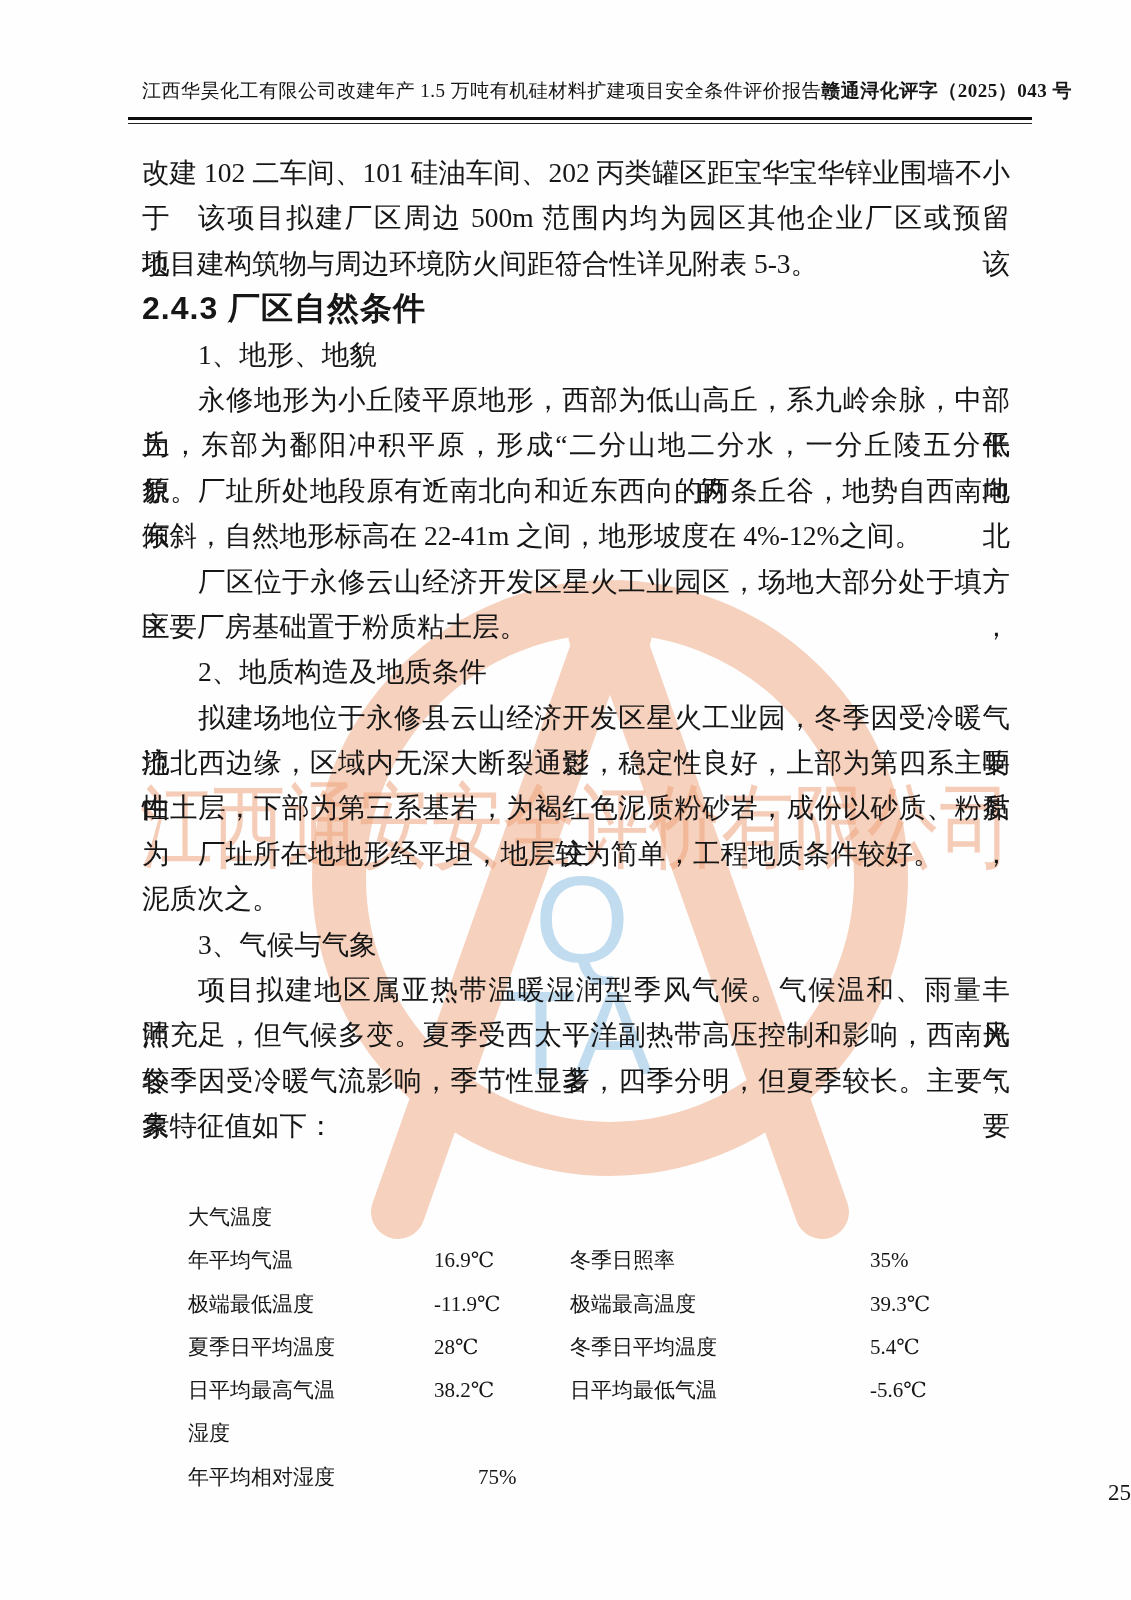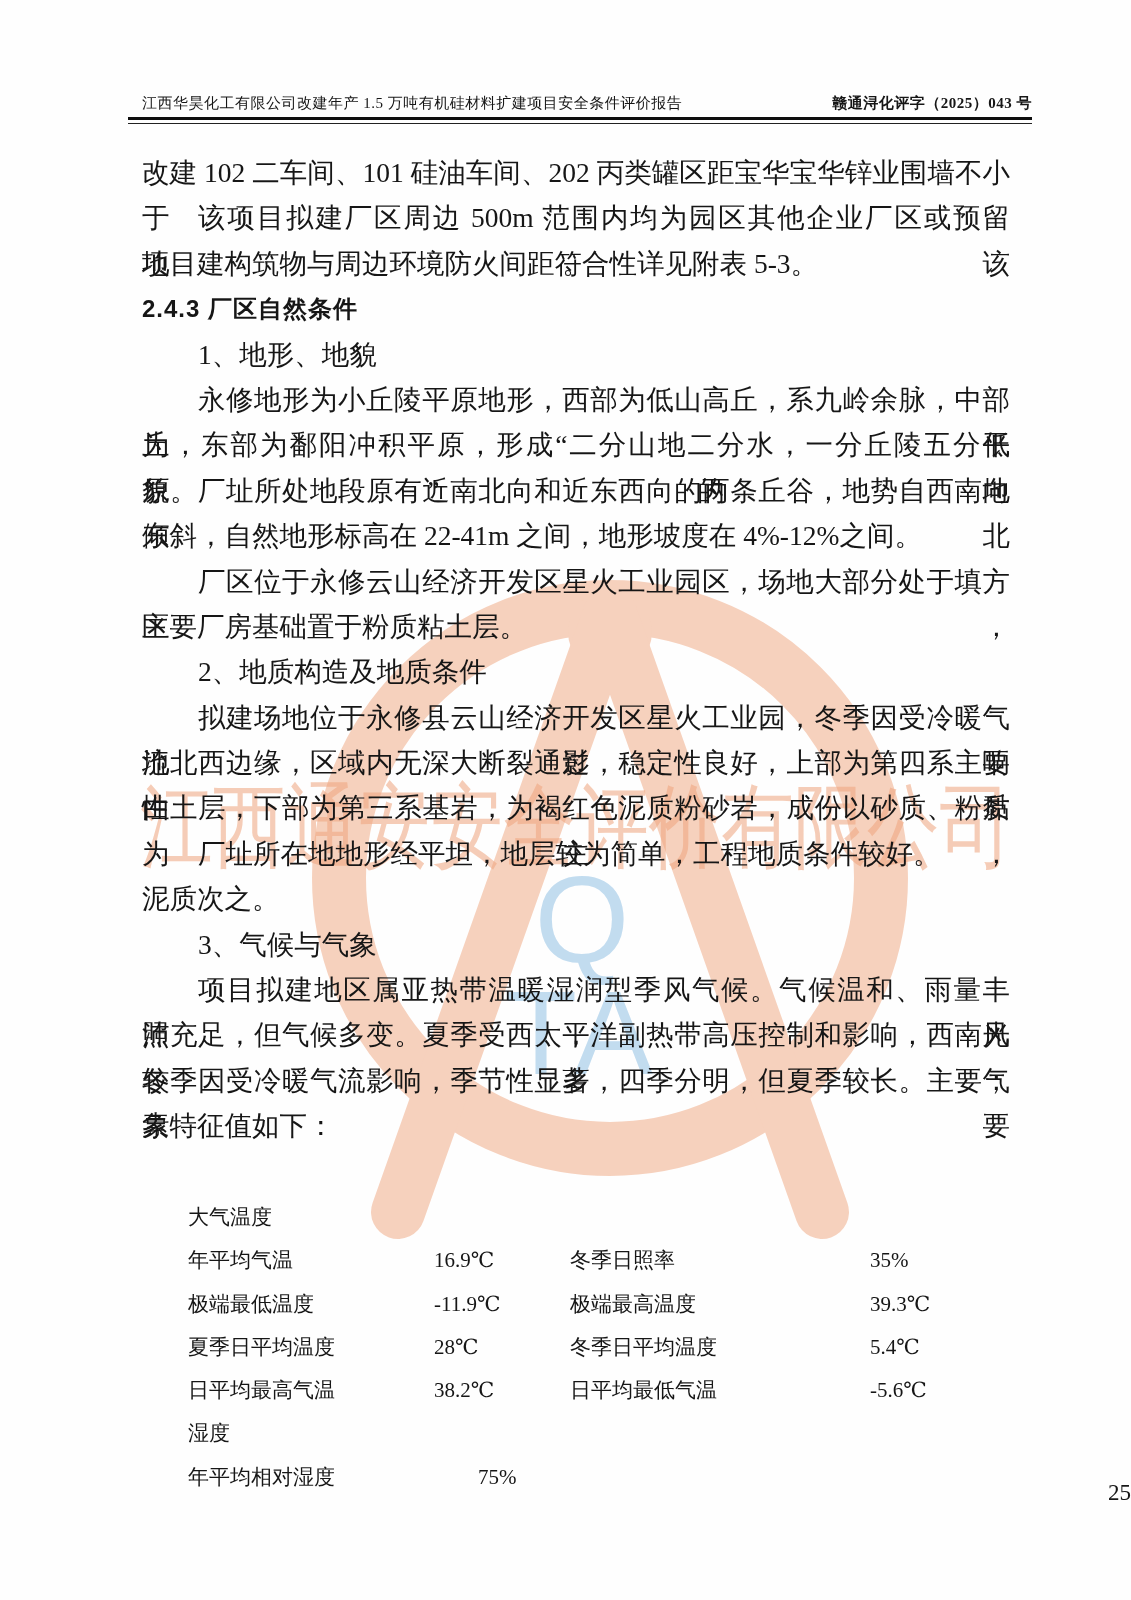--- a/index.html
+++ b/index.html
@@ -4,36 +4,36 @@
 <style>
   html,body{margin:0;padding:0;}
   body{
     width:1131px;height:1600px;position:relative;background:#ffffff;
     font-family:"Liberation Serif","DejaVu Serif",serif;color:#161616;
     overflow:hidden;
   }
   .page{position:absolute;left:0;top:0;width:1131px;height:1600px;background:#fefefe;overflow:hidden;}
 
   
-  .hdr{position:absolute;left:142px;top:92px;width:890px;display:flex;justify-content:space-between;
-       font-size:15px;line-height:22px;white-space:nowrap;}
+  .hdr{position:absolute;left:142px;top:80px;width:890px;display:flex;justify-content:space-between;
+       font-size:19px;line-height:22px;white-space:nowrap;}
   .hdr .left{letter-spacing:.5px;}
   .hdr .right{font-weight:bold;letter-spacing:.5px;}
   .rule-thick{position:absolute;left:128px;top:117px;width:904px;height:0;border-top:3.5px solid #0e0e0e;}
   .rule-thin{position:absolute;left:128px;top:123px;width:904px;height:0;border-top:1px solid #222;}
 
   
   .wm{position:absolute;left:0;top:0;width:1131px;height:1600px;z-index:1;pointer-events:none;}
 
   
   .content{position:absolute;left:142px;top:150px;width:868px;z-index:2;font-size:27.5px;}
   .line{height:45.4px;line-height:45.4px;overflow:visible;}
   .line.justify{text-align:justify;text-align-last:justify;}
   .line.indent{text-indent:56px;}
-  .line.h2{font-family:"Liberation Sans","DejaVu Sans",sans-serif;font-weight:bold;font-size:24px;letter-spacing:1px;}
+  .line.h2{font-family:"Liberation Sans","DejaVu Sans",sans-serif;font-weight:bold;font-size:32px;letter-spacing:1px;}
 
   
   .climate{position:absolute;left:126px;top:1196px;width:868px;z-index:2;font-size:21px;}
   .crow{position:relative;height:43.3px;line-height:43.3px;white-space:nowrap;}
   .crow .cl1{position:absolute;left:62px;}
   .crow .cv1{position:absolute;left:308px;}
   .crow .cl2{position:absolute;left:444px;}
   .crow .cv2{position:absolute;left:744px;}
   .crow .chv{position:absolute;left:352px;}
   .crow .csec{position:absolute;left:62px;}

